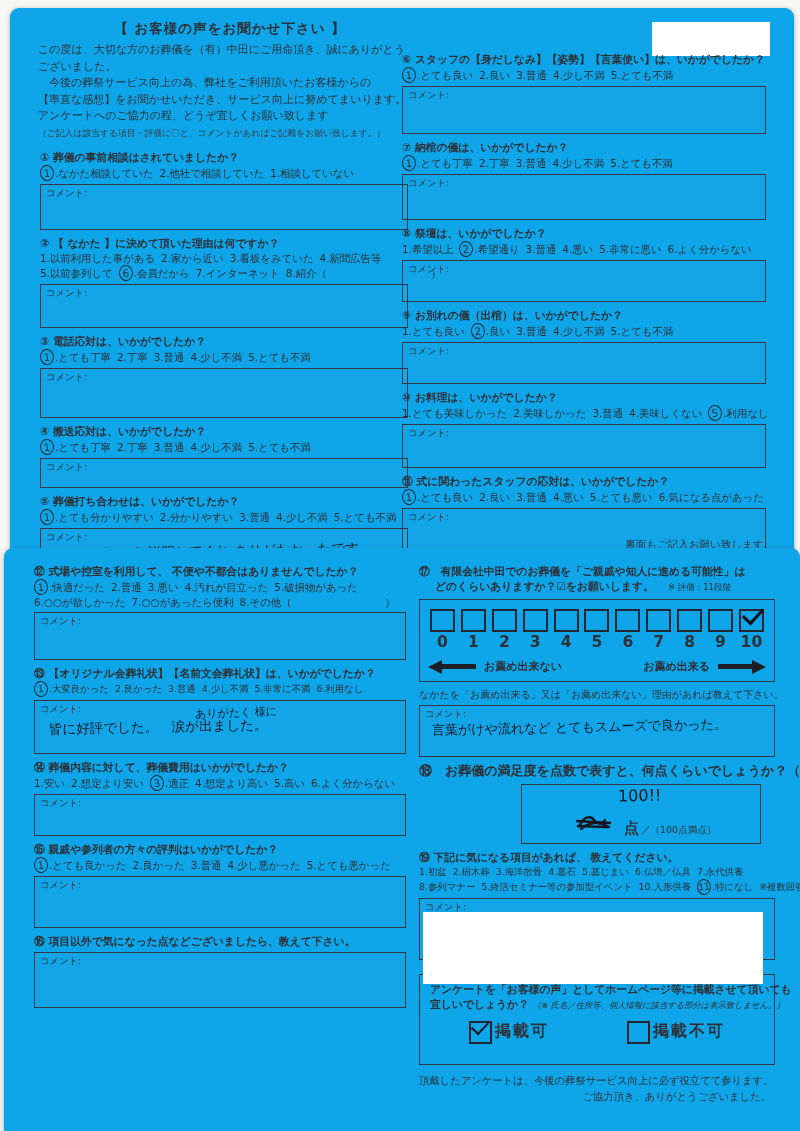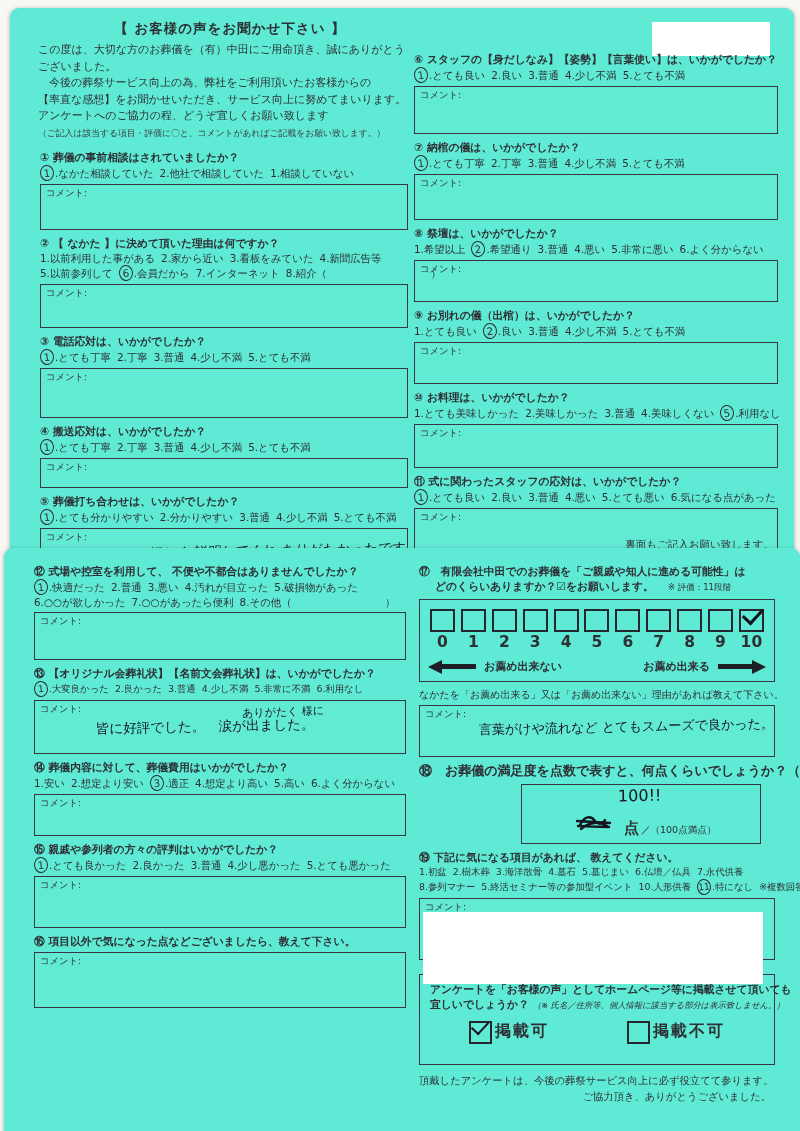--- a/index.html
+++ b/index.html
@@ -1,38 +1,38 @@
 <!DOCTYPE html>
 <html><head>
 <meta charset="utf-8">
 <style>
   html,body{margin:0;padding:0;}
   body{
     width:800px;height:1131px;position:relative;background:#f7f7f4;
     font-family:"DejaVu Sans",sans-serif;color:#2e3036;overflow:hidden;
   }
-  .sheet{position:absolute;background:#5eead4;box-shadow:0 1px 4px rgba(80,100,105,.5);overflow:hidden;border-radius:9px;}
+  .sheet{position:absolute;background:#0ea5e9;box-shadow:0 1px 4px rgba(80,100,105,.5);overflow:hidden;border-radius:9px;}
   .sheet1{left:10px;top:8px;width:784px;height:550px;}
   .sheet2{left:4px;top:548px;width:796px;height:639px;}
   .col{position:absolute;}
   
   .hdr{position:absolute;left:28px;top:12px;width:384px;}
   .hdr-title{text-align:center;font-size:13.5px;font-weight:700;margin-bottom:4px;letter-spacing:1px;}
   .hl{font-size:11px;line-height:16.5px;white-space:nowrap;}
   .hl:last-child{font-size:8.8px;color:#3a3c44;}
   
   .q{margin-bottom:6px;}
   .qt{font-size:10.8px;font-weight:600;line-height:15px;white-space:nowrap;}
   .qt-sm{font-size:13px;text-align:center;}
   .ol{font-size:10.4px;line-height:14px;white-space:nowrap;}
   .ol.sm{font-size:9.4px;}
   .opt{margin-right:6px;}
   .circ{display:inline-block;min-width:14px;height:16px;line-height:14px;border:1.6px solid #2c2c36;
         border-radius:50%;text-align:center;margin-right:1px;transform:rotate(-6deg);box-sizing:border-box;}
-  .cbox{position:relative;border:1.5px solid #363741;margin-top:3px;box-sizing:border-box;background:rgba(255,255,255,0.02);padding-left:47px;}
+  .cbox{position:relative;border:1.5px solid #363741;margin-top:3px;box-sizing:border-box;background:rgba(255,255,255,0.02);}
   .clab{font-size:9.3px;position:absolute;top:2px;left:5px;}
   .hw{font-size:13.5px;color:#15151f;transform:rotate(-1.2deg);margin:13px 0 0 34px;white-space:nowrap;}
   .hw.sup{font-size:11px;margin:2px 0 0 160px;transform:rotate(-2deg);}
   .hw.sup + .hw{margin-top:-1px;margin-left:14px;}
   .p1foot{position:absolute;right:20px;bottom:6px;font-size:10.5px;}
   
   .scalebox{border:1.5px solid #363741;margin-top:4px;padding:9px 8px 7px;}
   .scale-row{display:flex;justify-content:space-between;}
   .scell{width:29px;text-align:center;}
   .sbox{width:21px;height:19px;border:2px solid #26262e;margin:0 auto;position:relative;background:transparent;}
@@ -122,21 +122,21 @@
         </div>
         <div class="q">
           <div class="qt">⑤ 葬儀打ち合わせは、いかがでしたか？</div>
           <div class="ol"><span class="opt"><span class="circ">1</span>.とても分かりやすい</span><span class="opt">2.分かりやすい</span><span class="opt">3.普通</span><span class="opt">4.少し不満</span><span class="opt">5.とても不満</span></div>
           <div class="cbox" style="height: 50px;">
             <span class="clab">コメント:</span>
             <div class="hw">こと細かく 説明してくれ ありがたかったです。</div>
           </div>
         </div>
       </div>
-    <div class="col" id="p1-right" style="left:404px;top:44px;width:364px;">
+    <div class="col" id="p1-right" style="left:392px;top:44px;width:364px;">
         <div class="q">
           <div class="qt">⑥ スタッフの【身だしなみ】【姿勢】【言葉使い】は、いかがでしたか？</div>
           <div class="ol"><span class="opt"><span class="circ">1</span>.とても良い</span><span class="opt">2.良い</span><span class="opt">3.普通</span><span class="opt">4.少し不満</span><span class="opt">5.とても不満</span></div>
           <div class="cbox" style="height: 48px;">
             <span class="clab">コメント:</span>
           </div>
         </div>
         <div class="q">
           <div class="qt">⑦ 納棺の儀は、いかがでしたか？</div>
           <div class="ol"><span class="opt"><span class="circ">1</span>.とても丁寧</span><span class="opt">2.丁寧</span><span class="opt">3.普通</span><span class="opt">4.少し不満</span><span class="opt">5.とても不満</span></div>

